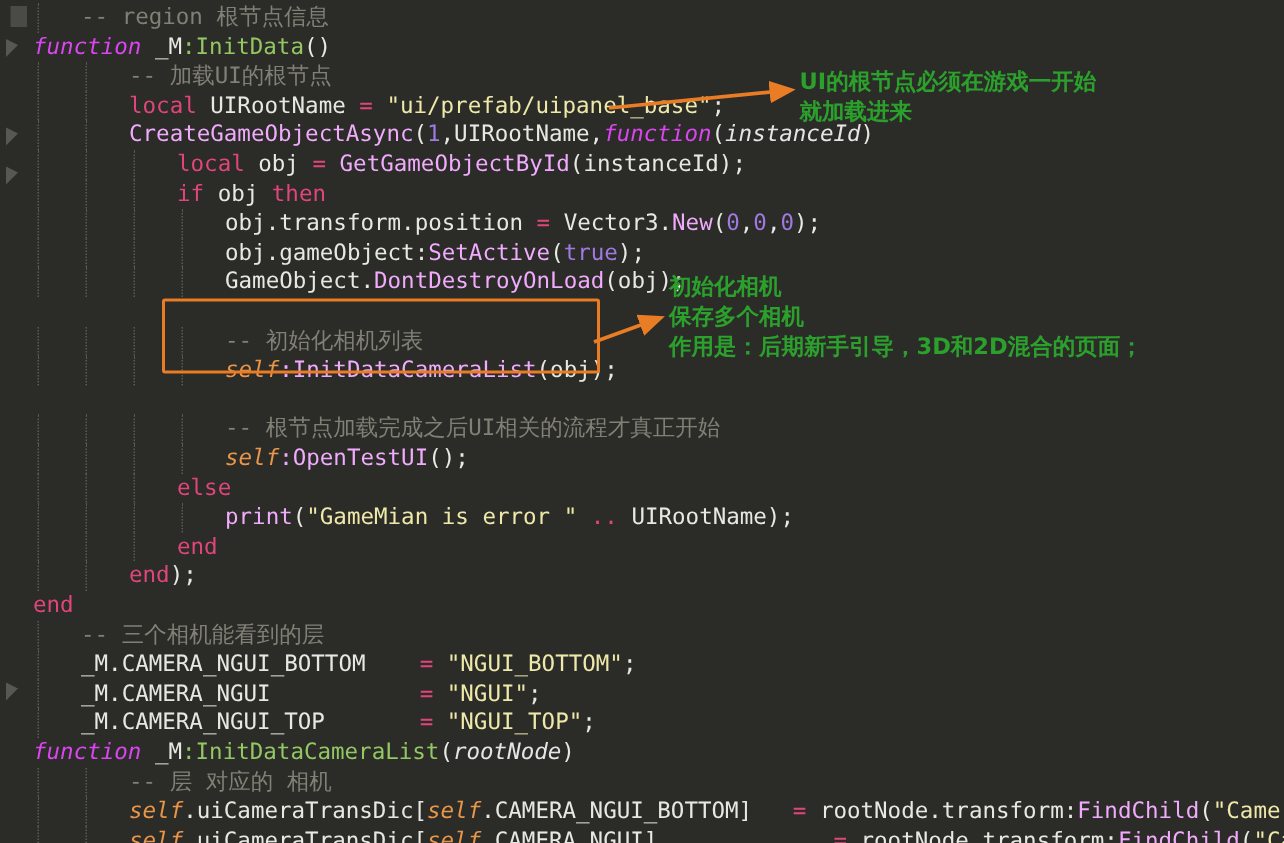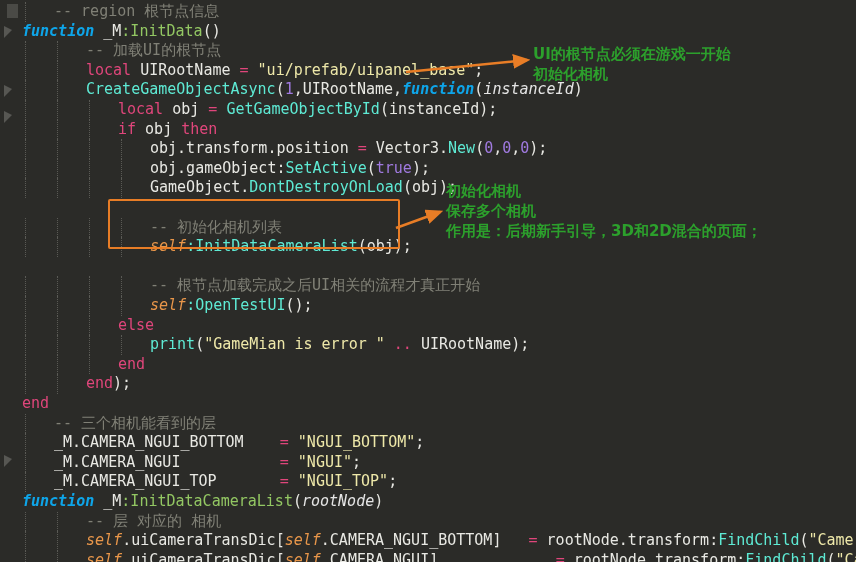--- a/index.html
+++ b/index.html
@@ -36,22 +36,22 @@
     font-size:15px;line-height:19.6px;white-space:pre;
   }
   .line{position:absolute;left:0;white-space:pre;}
   
   .cmt {color:#808076;}
   .kw  {color:#e0467b;}
   .id  {color:#e8e8e3;}
   .op  {color:#e0467b;}
   .str {color:#eee8a9;}
   .num {color:#a07ae0;}
-  .mth {color:#5eead4;}
-  .fn  {color:#0ea5e9;font-style:italic;font-weight:bold;}
+  .mth {color:#f0abfc;}
+  .fn  {color:#d946ef;font-style:italic;}
   .fname{color:#93c763;}
   .par {color:#e5e5e5;font-style:italic;}
   .self{color:#e8964a;font-style:italic;}
   .punct{color:#e8e8e3;}
   
   .anno-box{
     position:absolute;border:2px solid #e87d26;border-radius:2px;
     pointer-events:none;
   }
   .anno-text{
@@ -149,19 +149,19 @@
       <marker id="ah" markerWidth="7" markerHeight="7" refX="5.6" refY="3" orient="auto">
         <path d="M0,0 L7,3 L0,6 z" fill="#e87d26"></path>
       </marker>
     </defs>
   <line x1="406" y1="72" x2="527" y2="60" stroke="#e87d26" stroke-width="2.5" marker-end="url(#ah)"></line>
       <line x1="396" y1="228" x2="440" y2="212" stroke="#e87d26" stroke-width="2.5" marker-end="url(#ah)"></line>
     </svg>
 
   <div id="anno-layer">
       <div class="anno-text" style="left: 533px; top: 44px;">UI的根节点必须在游戏一开始
-初始化相机</div>
+就加载进来</div>
       <div class="anno-text" style="left: 446px; top: 181px;">初始化相机
 保存多个相机
 作用是：后期新手引导，3D和2D混合的页面；</div>
     </div>
 
 </div>
 
 </body></html>

